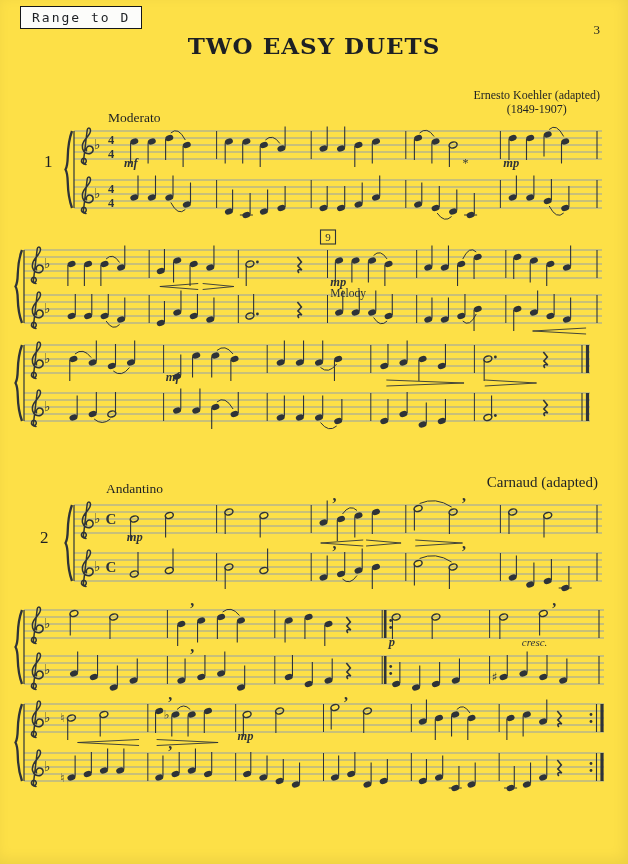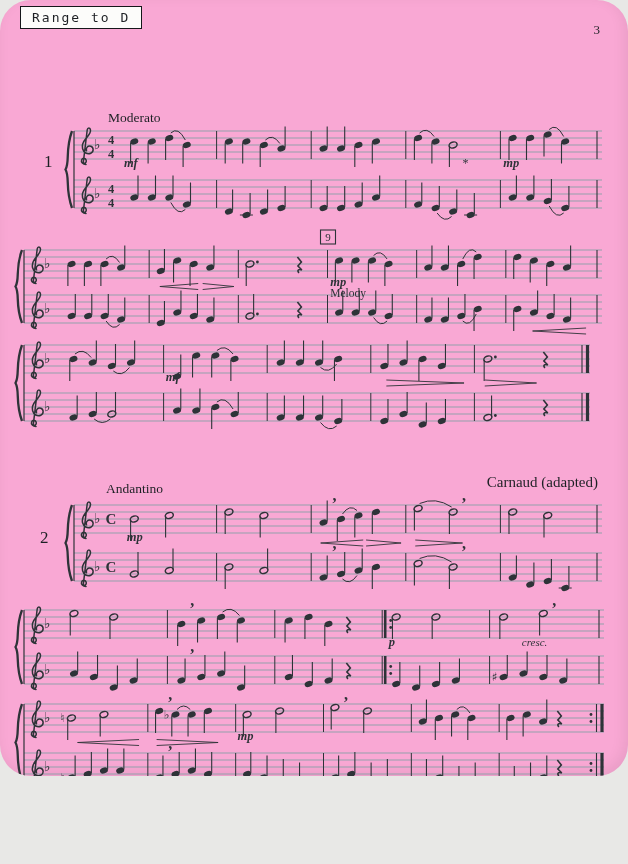--- a/index.html
+++ b/index.html
@@ -1,18 +1,18 @@
 <!DOCTYPE html>
 <html><head>
 <meta charset="utf-8">
 <style>
   html,body{margin:0;padding:0;background:#e8e8e6;}
-  .page{position:relative;width:628px;height:776px;background:#f9a8d4;margin:0 auto;
+  .page{position:relative;width:628px;height:864px;background:#fde047;margin:0 auto;
         font-family:"Liberation Serif",serif;color:#1d2024;overflow:hidden;
-        box-shadow:inset -3px -4px 14px rgba(0,0,0,0.07);border-radius:31px;}
+        box-shadow:inset -3px -4px 14px rgba(0,0,0,0.07);}
   .range-box{position:absolute;left:20px;top:6px;border:1.6px solid #15171a;
              font-family:"DejaVu Sans Mono",monospace;font-size:13px;letter-spacing:2px;
              padding:3px 11px;background:#fcfcfa;}
   .page-num{position:absolute;right:28px;top:22px;font-size:13px;}
   .title{position:absolute;left:0;top:32px;width:100%;text-align:center;
          font-size:23px;font-weight:bold;letter-spacing:1px;margin:0;
          font-family:"DejaVu Serif","Liberation Serif",serif;}
   .composer{position:absolute;right:28px;top:88px;text-align:center;font-size:12px;line-height:14px;}
   .piece-num{position:absolute;font-size:17px;}
   .n1{left:44px;top:152px;}
@@ -29,20 +29,25 @@
   .s5{left:14px;top:602px;width:592px;}
   .s6{left:14px;top:696px;width:592px;}
   .footnote{position:absolute;left:22px;top:781px;font-size:12.5px;letter-spacing:0.3px;}
 </style>
 </head>
 <body>
 
 <div class="page">
   <div class="range-box">Range to D</div>
   <div class="page-num">3</div>
+  <h1 class="title">TWO EASY DUETS</h1>
+  <div class="composer">
+    <div>Ernesto Koehler (adapted)</div>
+    <div>(1849-1907)</div>
+  </div>
 
   <div class="piece-num n1">1</div>
   <div class="tempo t1">Moderato</div>
 
   <div class="sys s1" id="sys1"><svg viewBox="0 0 540 108" width="540" height="108">
         <line x1="10" y1="11" x2="538" y2="11" stroke="#93a0ab" stroke-width="1"></line>
         <line x1="10" y1="18" x2="538" y2="18" stroke="#93a0ab" stroke-width="1"></line>
         <line x1="10" y1="25" x2="538" y2="25" stroke="#93a0ab" stroke-width="1"></line>
         <line x1="10" y1="32" x2="538" y2="32" stroke="#93a0ab" stroke-width="1"></line>
         <line x1="10" y1="39" x2="538" y2="39" stroke="#93a0ab" stroke-width="1"></line>

